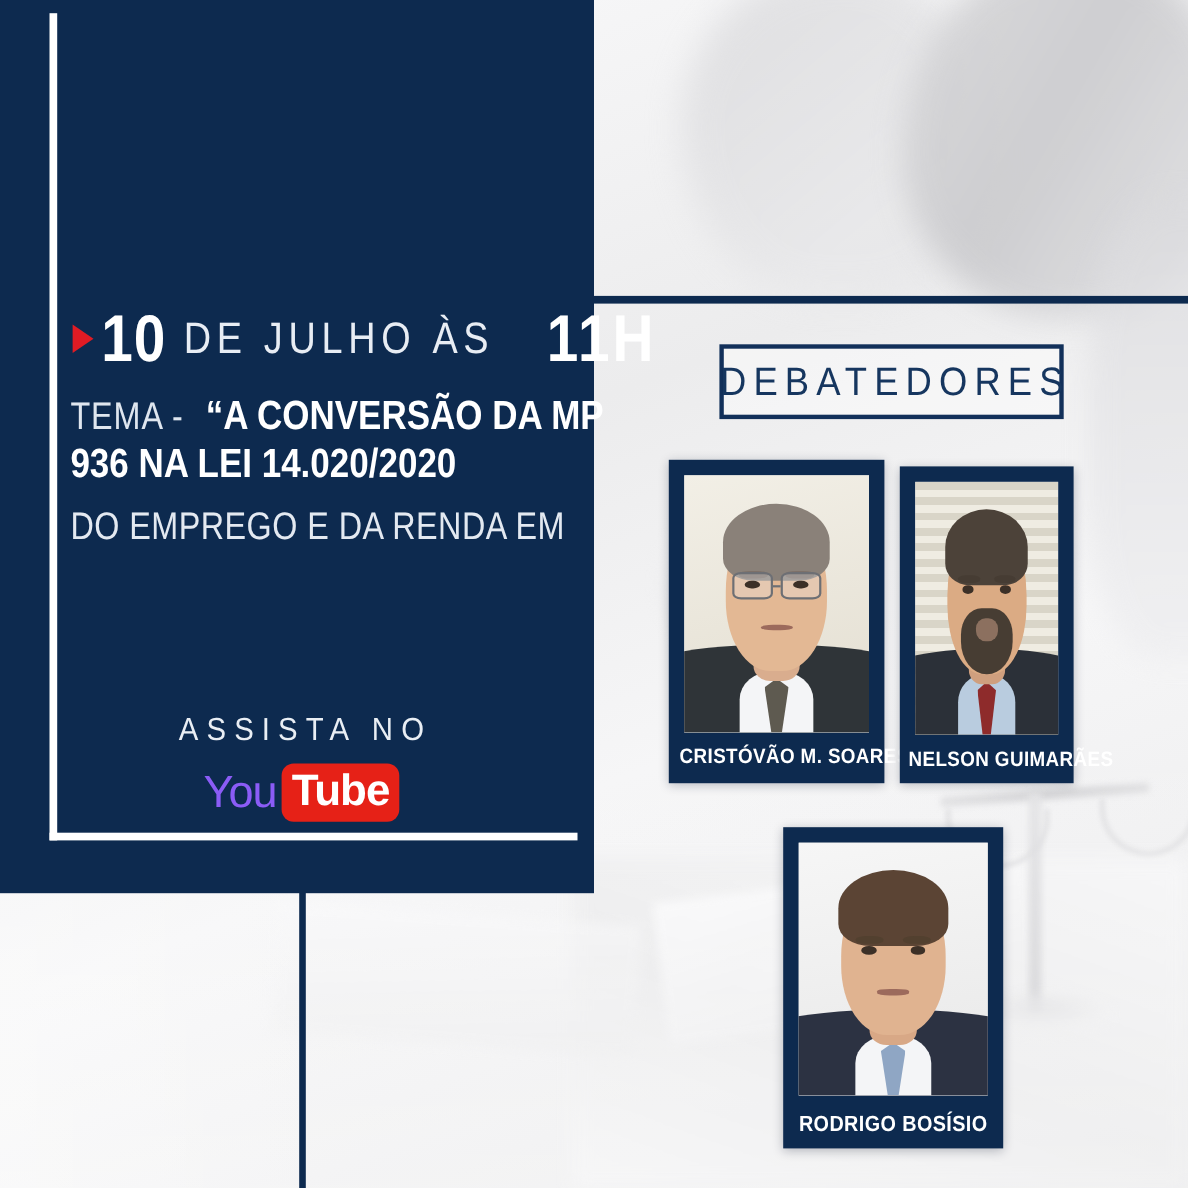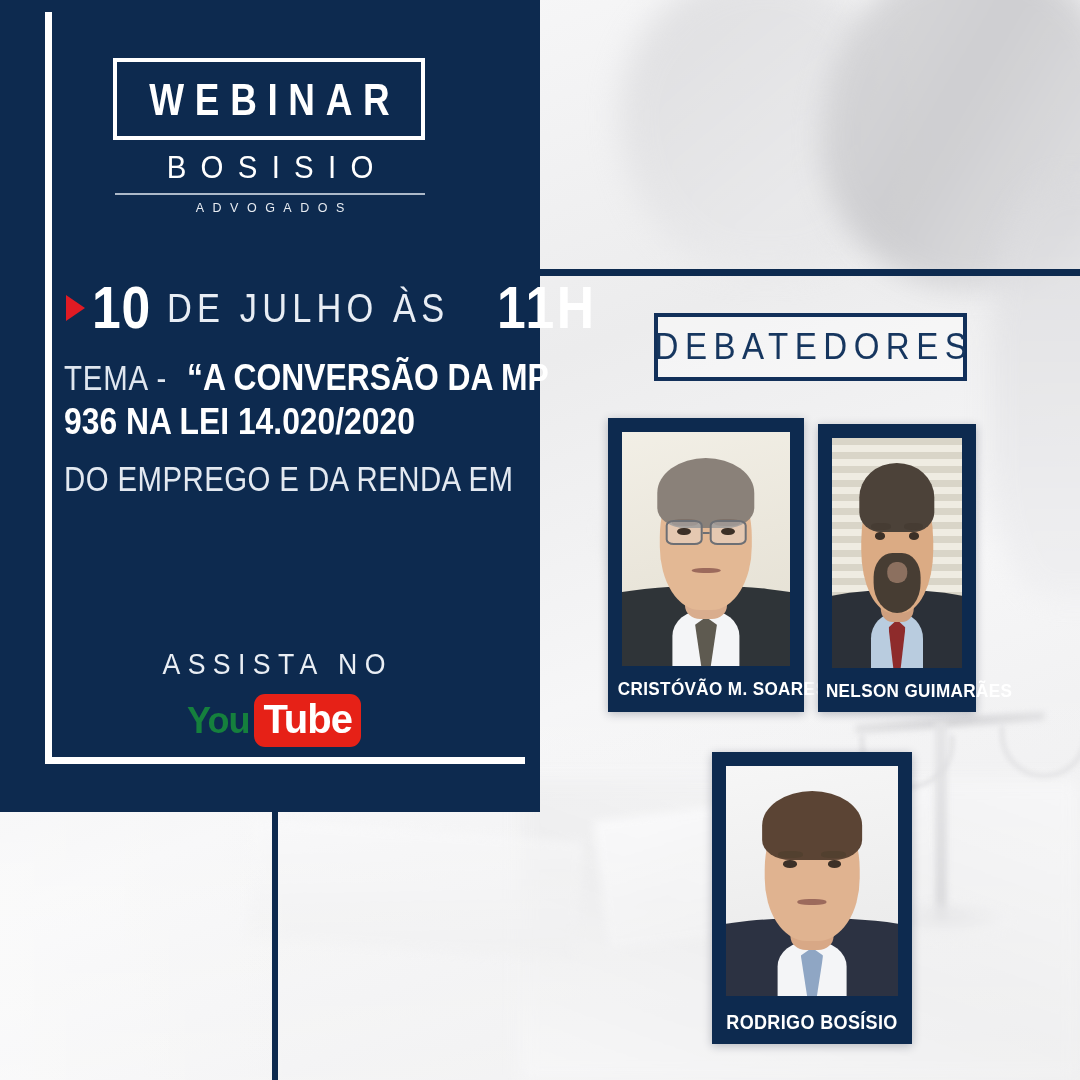--- a/index.html
+++ b/index.html
@@ -104,21 +104,21 @@
     display:inline-block;transform:scaleX(.84);transform-origin:left center;}
   .t-row{white-space:nowrap;height:44px;text-align:right;}
   .t-row2{white-space:nowrap;height:58px;}
   .t-quote{font-weight:700;font-size:33px;color:#ffffff;}
 
   
   .assista{position:absolute;left:64px;top:648px;width:420px;text-align:center;
     color:#e9eef4;font-size:29px;font-weight:300;letter-spacing:8px;text-indent:8px;
     transform:scaleX(.92);}
   .yt{position:absolute;left:64px;top:694px;width:420px;display:flex;align-items:center;justify-content:center;}
-  .yt-you{color:#15803d;font-size:36px;font-weight:700;letter-spacing:-1px;
+  .yt-you{color:#8b5cf6;font-size:41px;font-weight:400;letter-spacing:-1px;
     line-height:1;font-family:"Liberation Sans", sans-serif;}
   .yt-tube{background:#e62117;color:#ffffff;font-size:40px;font-weight:700;
     line-height:1;border-radius:11px;padding:5px 9px 8px 9px;margin-left:5px;letter-spacing:-1px;text-align:center;}
 
   
   .deb-box{position:absolute;left:654px;top:313px;width:313px;height:68px;
     border:4px solid #12305a;box-sizing:border-box;background:rgba(255,255,255,.42);
     display:flex;align-items:center;justify-content:center;}
   .deb-text{color:#16365f;font-size:36px;font-weight:300;letter-spacing:7px;text-indent:7px;
     transform:scaleX(.92);white-space:nowrap;}
@@ -195,29 +195,21 @@
   </div>
 
   <div class="rule-top-right"></div>
   <div class="rule-vert-bottom"></div>
 
   <div class="panel"></div>
   <div class="panel-inner-frame"></div>
 
   <div class="panel-content">
 
-    <div class="webinar-box">
-      <div class="webinar-text">WEBINAR</div>
-    </div>
-
-    <div class="brand">
-      <div class="brand-name">BOSISIO</div>
-      <div class="brand-rule"></div>
-      <div class="brand-sub">ADVOGADOS</div>
-    </div>
+
 
     <div class="dateline">
       <div class="play-mark"></div>
       <div class="d-day">10</div>
       <div class="d-mid">DE JULHO ÀS</div>
       <div class="d-hour">11H</div>
     </div>
 
     <div class="theme">
       <div class="t-line t-row">

